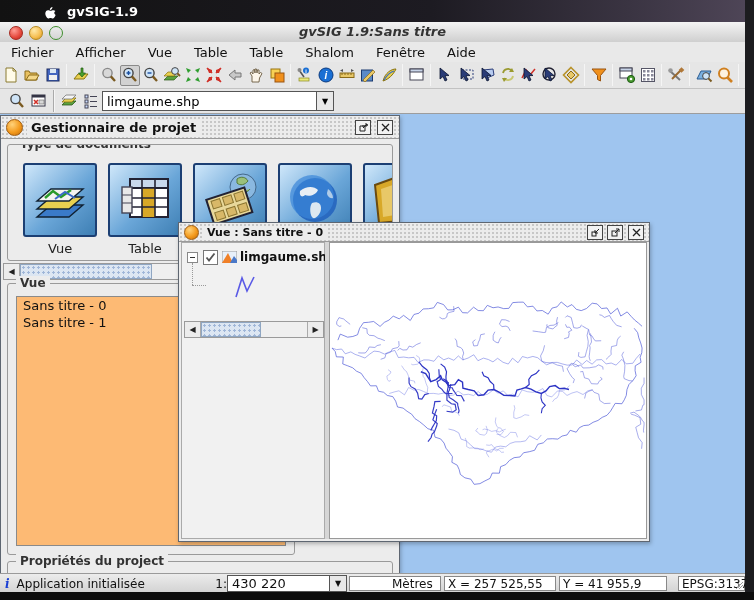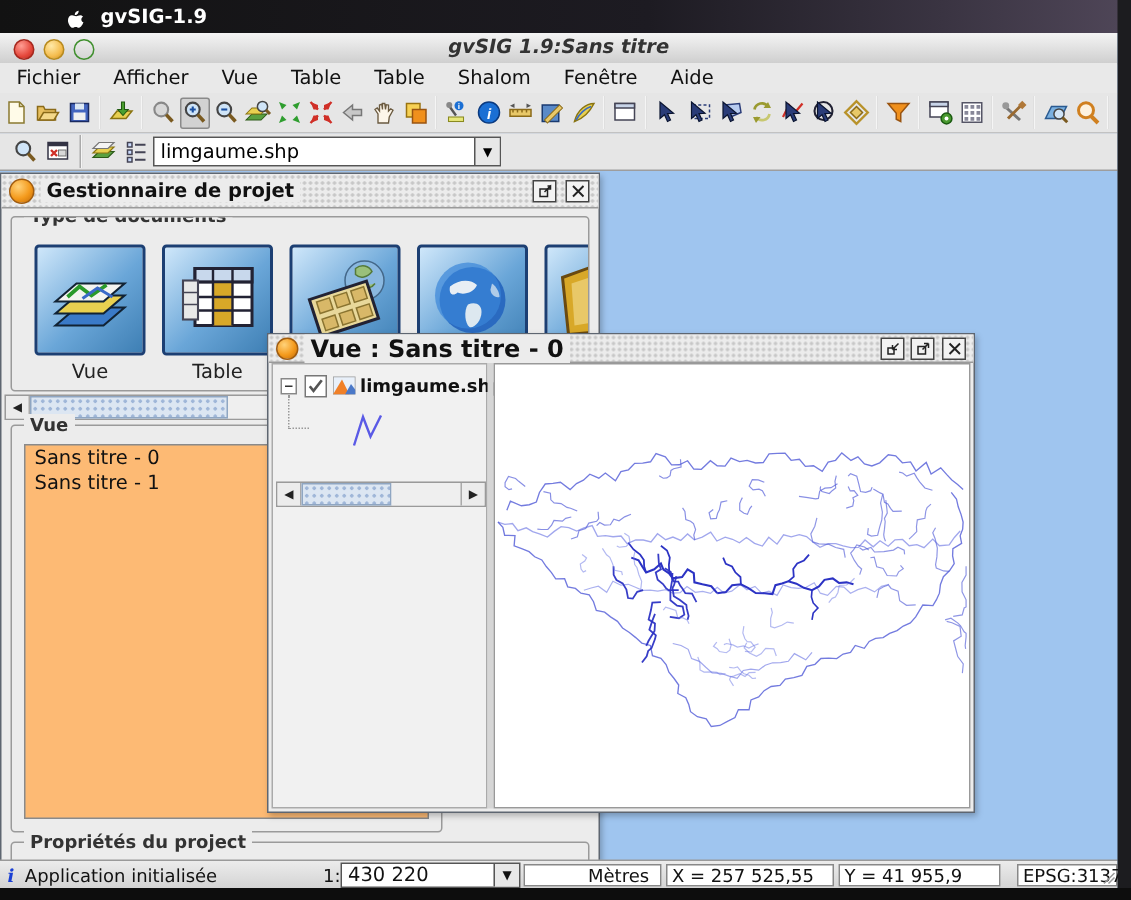--- a/index.html
+++ b/index.html
@@ -578,21 +578,21 @@
   </div>
 
   <div class="groupbox" style="left:6px;top:445px;width:384px;height:30px;">
     <div class="grouplabel">Propriétés du project</div>
   </div>
 </div>
 
 <div class="iwin abs" id="vwin" style="left:178px;top:222px;width:470px;height:318px;z-index:20;">
   <div class="ititle" style="height:18px;">
     <span class="orb" style="width:13px;height:13px;"></span>
-    <span class="txt" style="font-size:16px;">Vue : Sans titre - 0</span>
+    <span class="txt" style="font-size:11px;">Vue : Sans titre - 0</span>
     <span class="wbtn" style="right:46px;top:2px;">
       <svg width="9" height="9" viewBox="0 0 9 9">
           <rect x="1" y="4" width="4" height="4" fill="none" stroke="#222"></rect>
           <path d="M8,1 4,5 M4,5 7,5 M4,5 4,2" stroke="#222" fill="none"></path>
         </svg>
     </span>
     <span class="wbtn" style="right:26px;top:2px;">
       <svg width="9" height="9" viewBox="0 0 9 9">
           <rect x="1" y="3" width="5" height="5" fill="none" stroke="#222"></rect>
           <path d="M4,5 8,1 M8,1 5,1 M8,1 8,4" stroke="#222" fill="none"></path>

